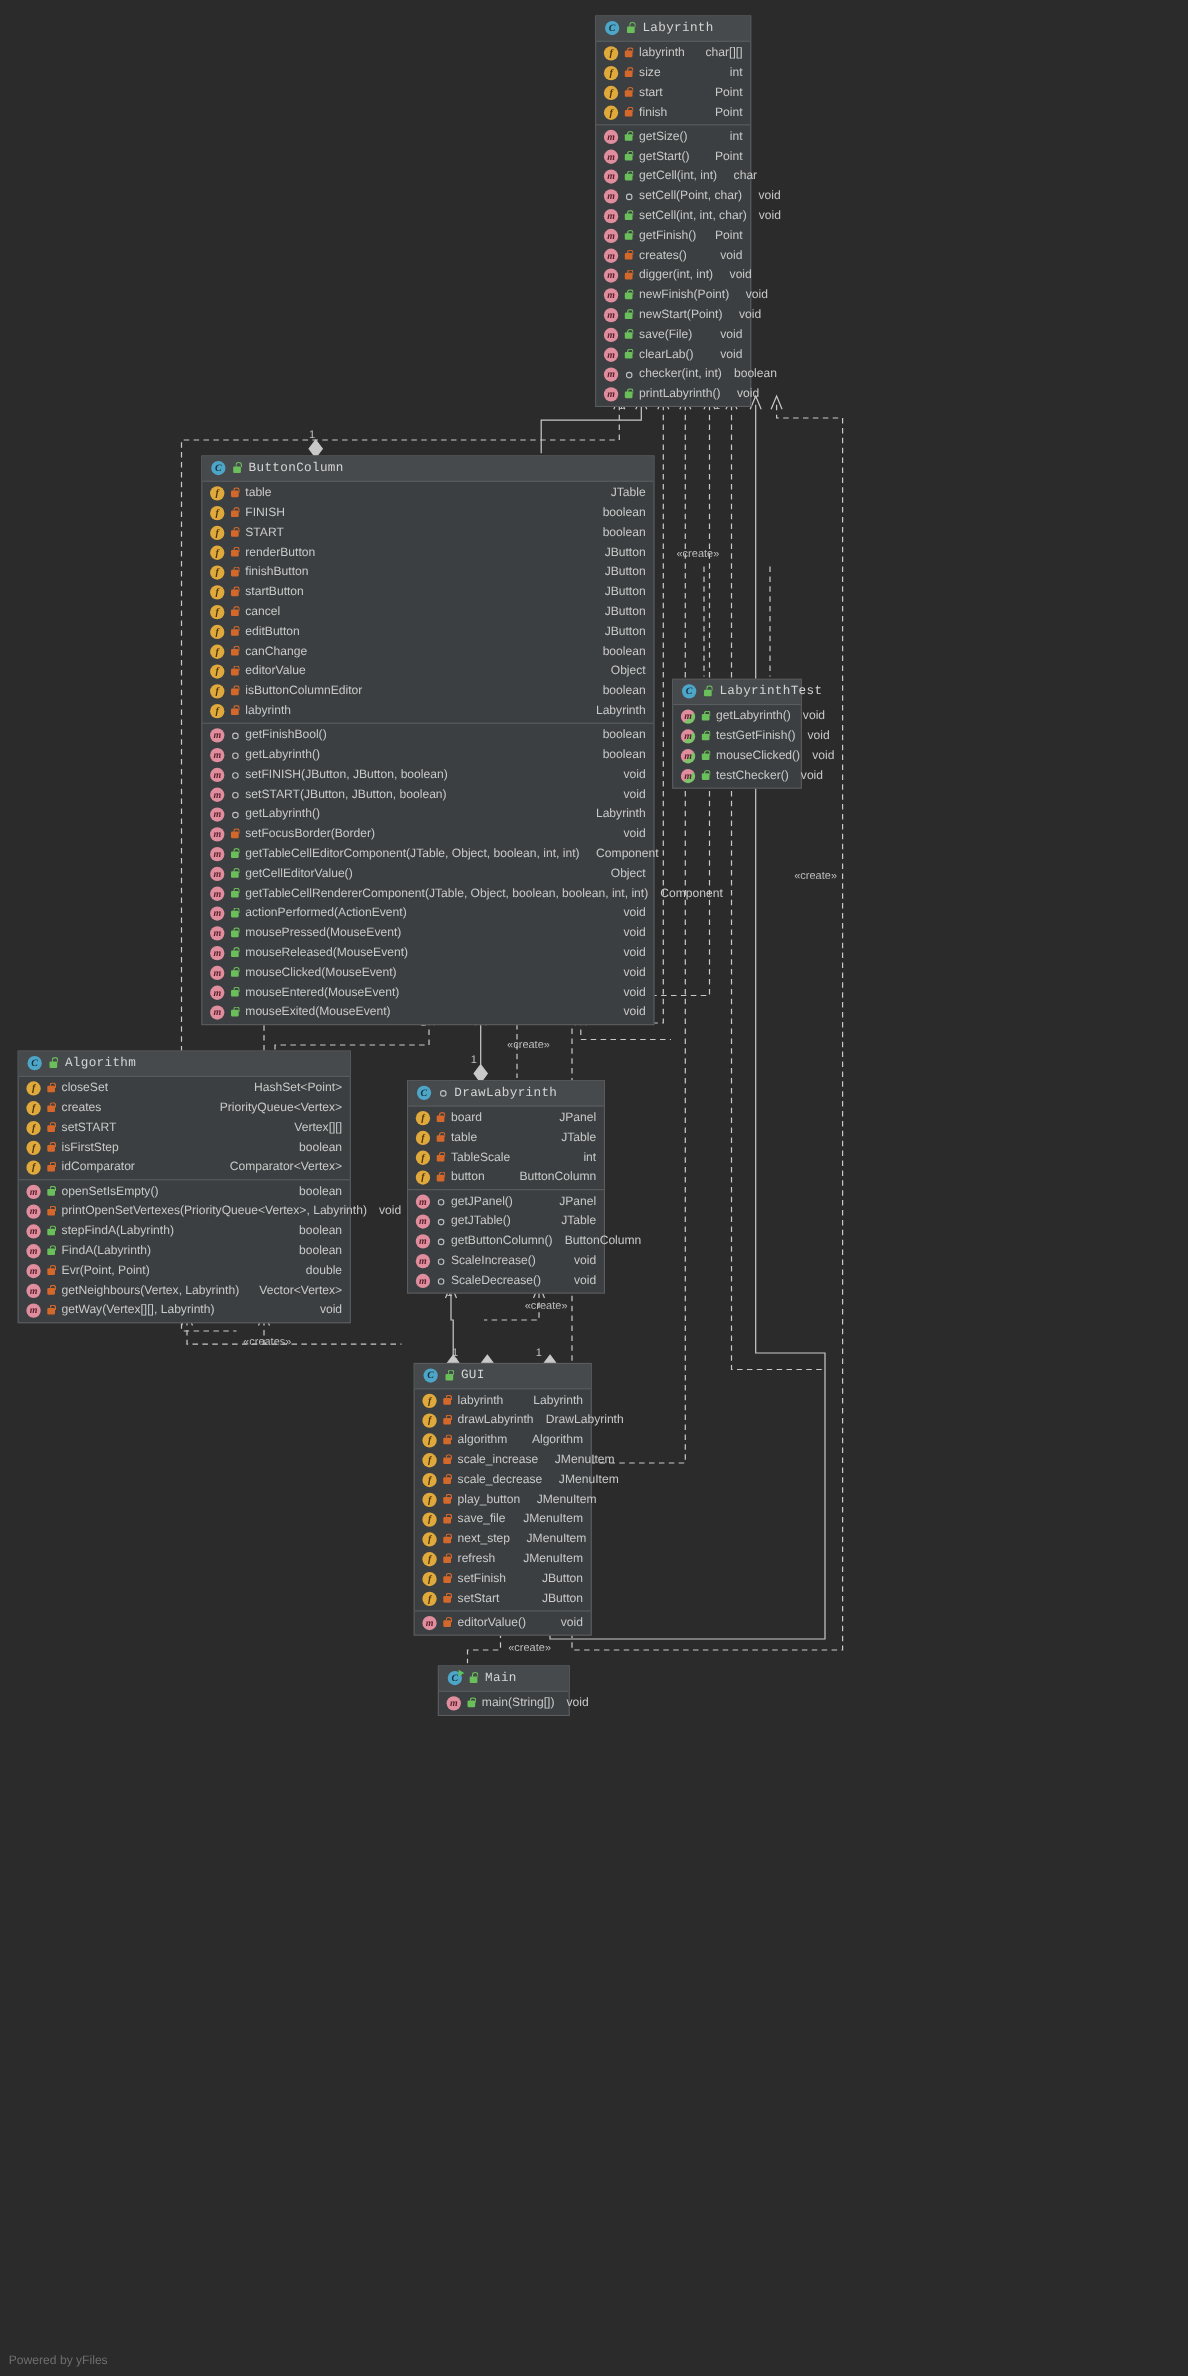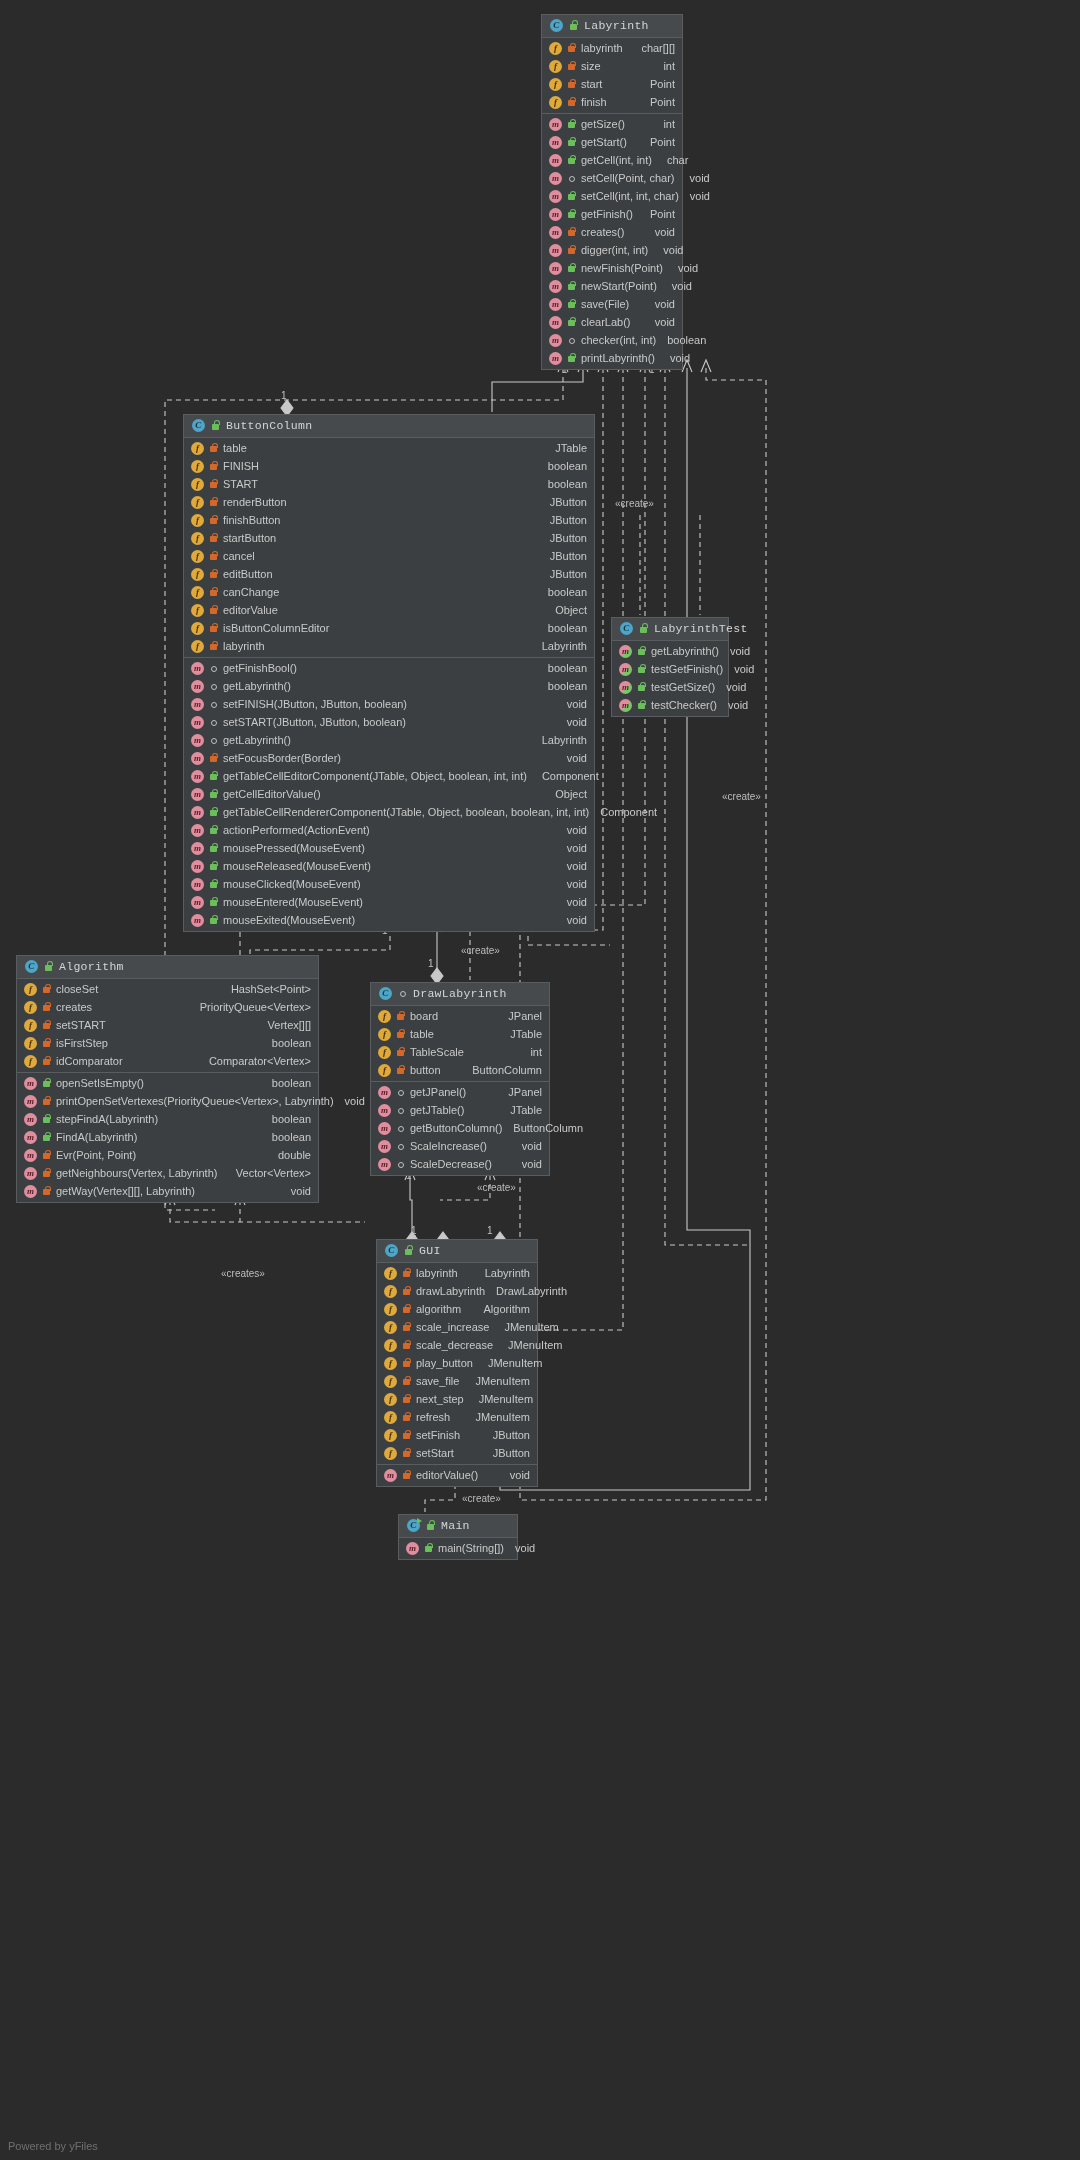--- a/index.html
+++ b/index.html
@@ -518,21 +518,21 @@
       </div>
     <div class="member">
         <span class="ic ic-test">m</span>
         <span class="vis lock-green"></span>
         <span class="m-name">testGetFinish()</span>
         <span class="m-inline-type">void</span>
       </div>
     <div class="member">
         <span class="ic ic-test">m</span>
         <span class="vis lock-green"></span>
-        <span class="m-name">testGetSize()</span>
+        <span class="m-name">mouseClicked()</span>
         <span class="m-inline-type">void</span>
       </div>
     <div class="member">
         <span class="ic ic-test">m</span>
         <span class="vis lock-green"></span>
         <span class="m-name">testChecker()</span>
         <span class="m-inline-type">void</span>
       </div>
   </div>
 </div>
@@ -784,21 +784,21 @@
         <span class="m-name">main(String[])</span>
         <span class="m-inline-type">void</span>
       </div>
   </div>
 </div>
 
 <div class="edge-label" style="left:615px; top:498px;">«create»</div>
 <div class="edge-label" style="left:722px; top:791px;">«create»</div>
 <div class="edge-label" style="left:461px; top:945px;">«create»</div>
 <div class="edge-label" style="left:477px; top:1182px;">«create»</div>
-<div class="edge-label" style="left:221px; top:1268px;">«creates»</div>
+<div class="edge-label" style="left:221px; top:1215px;">«creates»</div>
 <div class="edge-label" style="left:462px; top:1493px;">«create»</div>
 
 <div class="mult" style="left:281px; top:390px;">1</div>
 <div class="mult" style="left:562px; top:364px;">1</div>
 <div class="mult" style="left:649px; top:364px;">1</div>
 <div class="mult" style="left:382px; top:925px;">1</div>
 <div class="mult" style="left:428px; top:958px;">1</div>
 <div class="mult" style="left:406px; top:1170px;">1</div>
 <div class="mult" style="left:411px; top:1225px;">1</div>
 <div class="mult" style="left:487px; top:1225px;">1</div>

